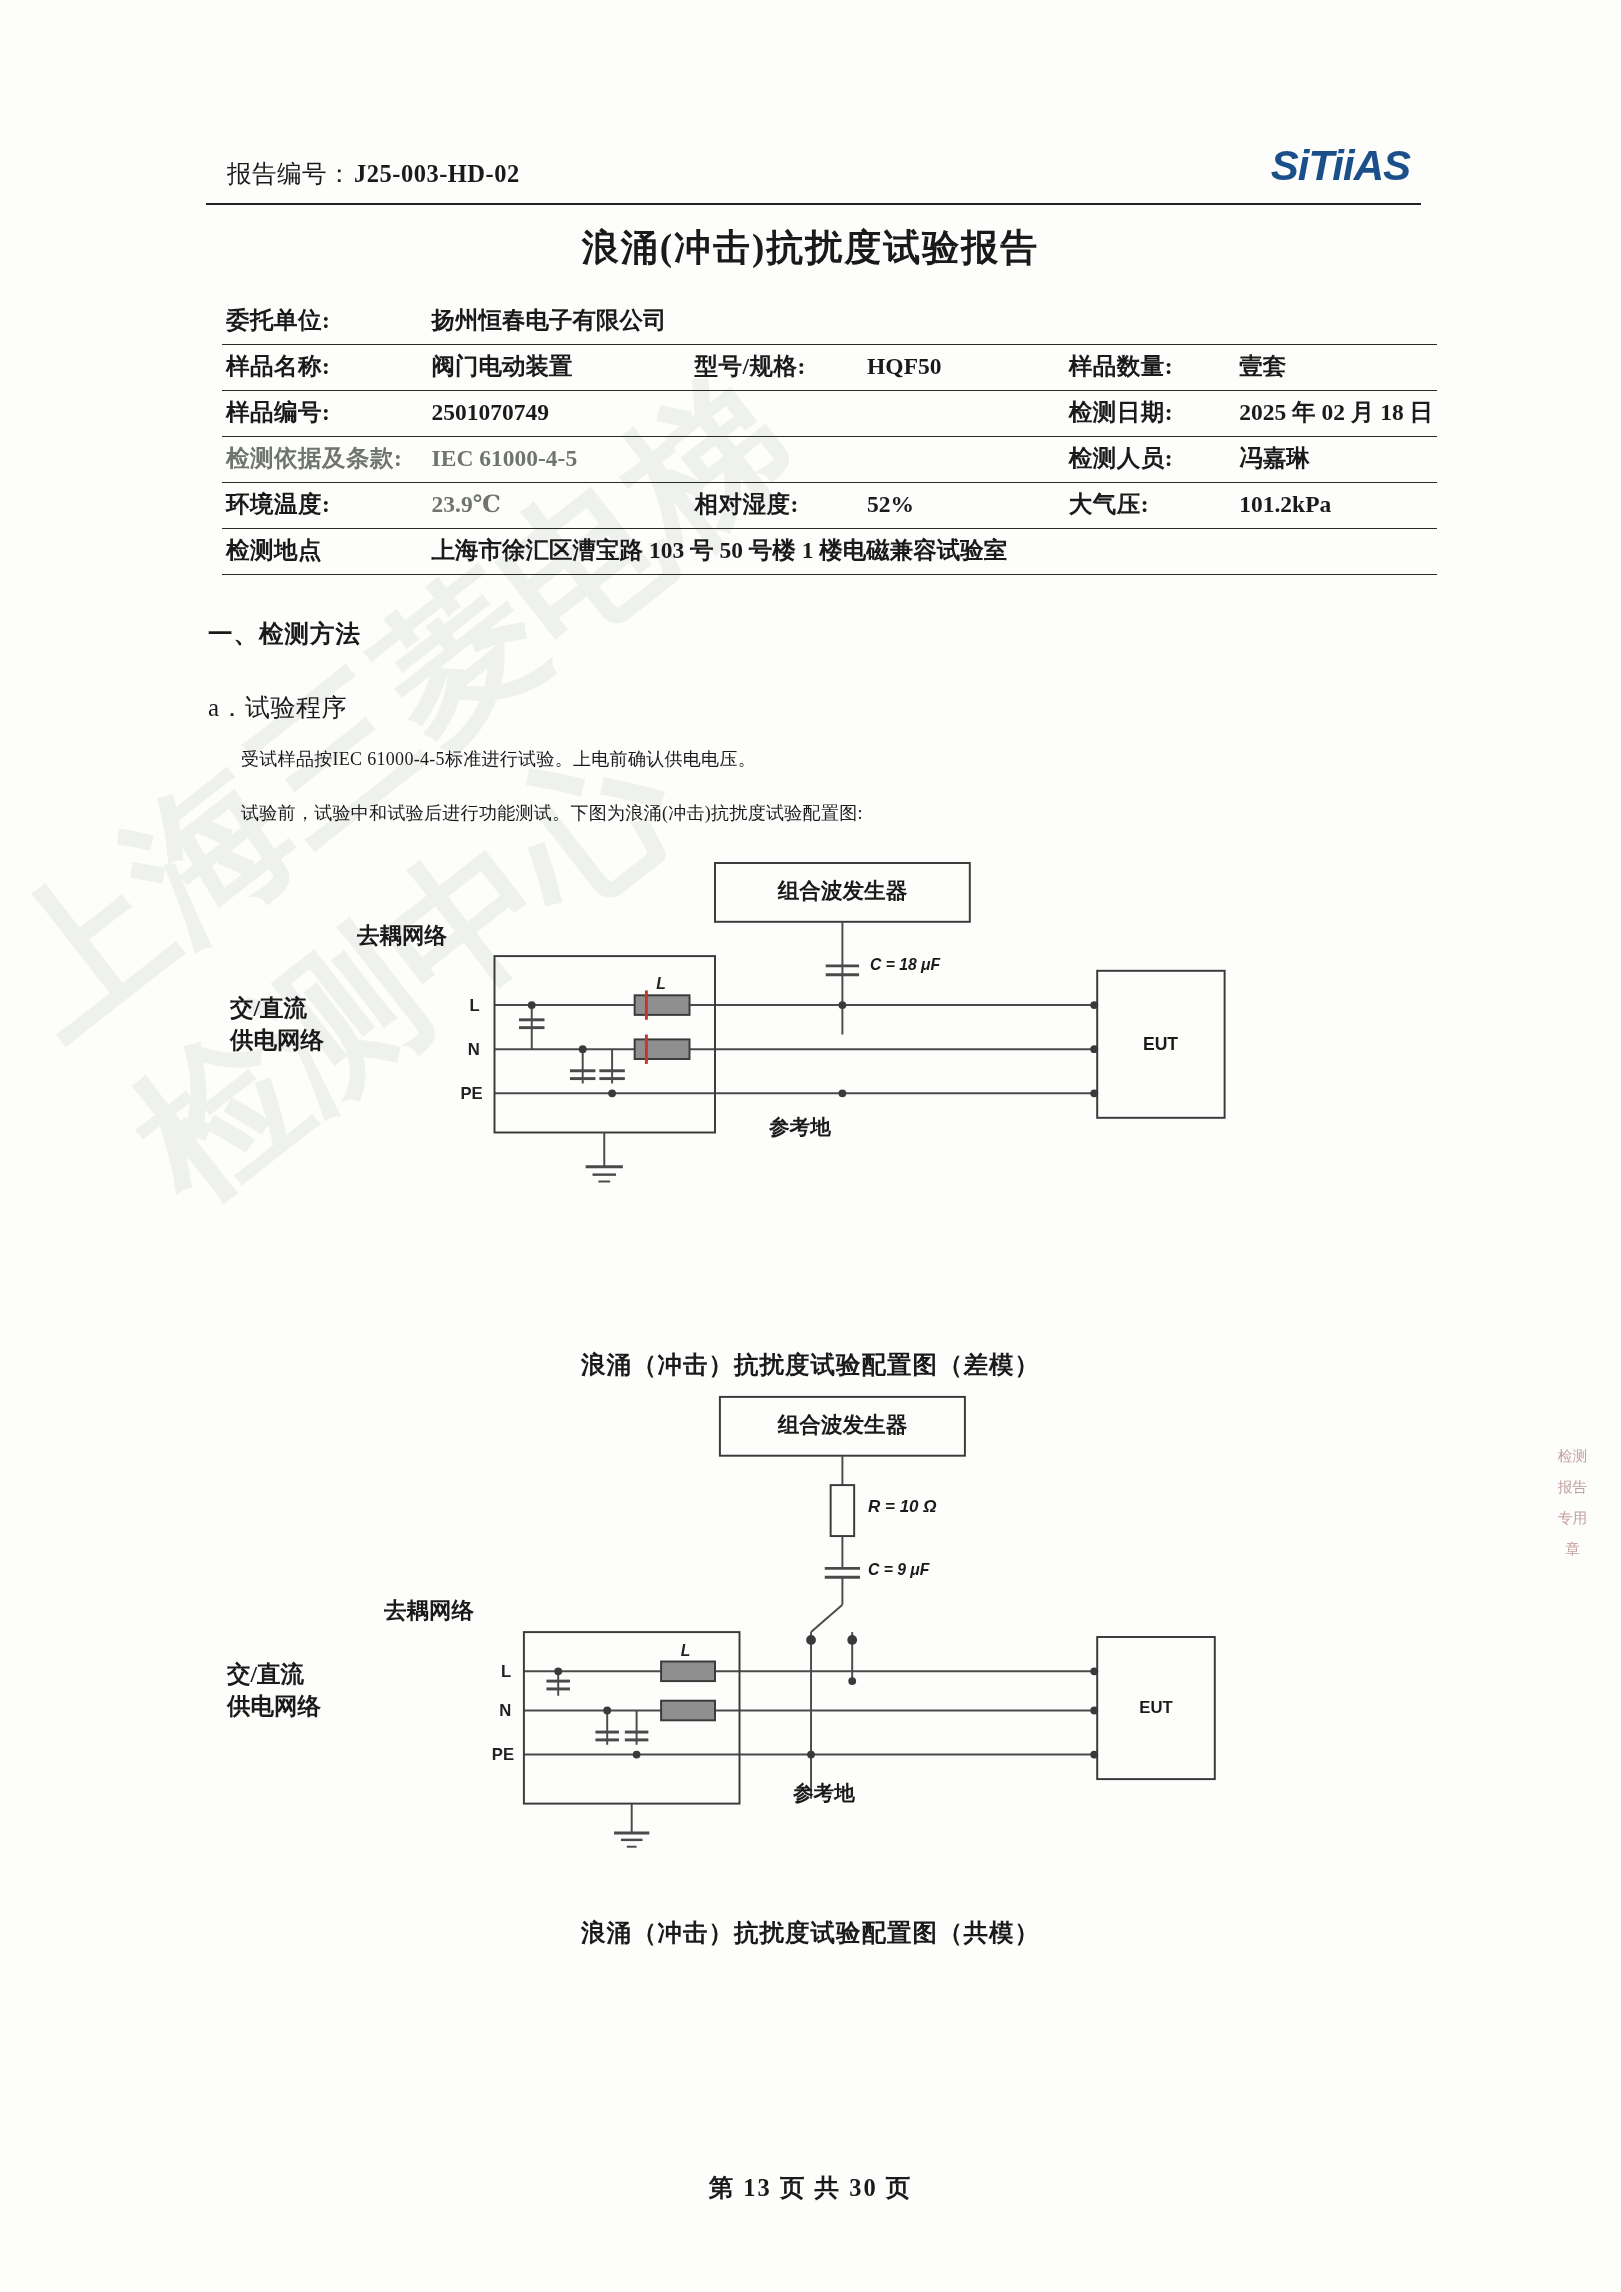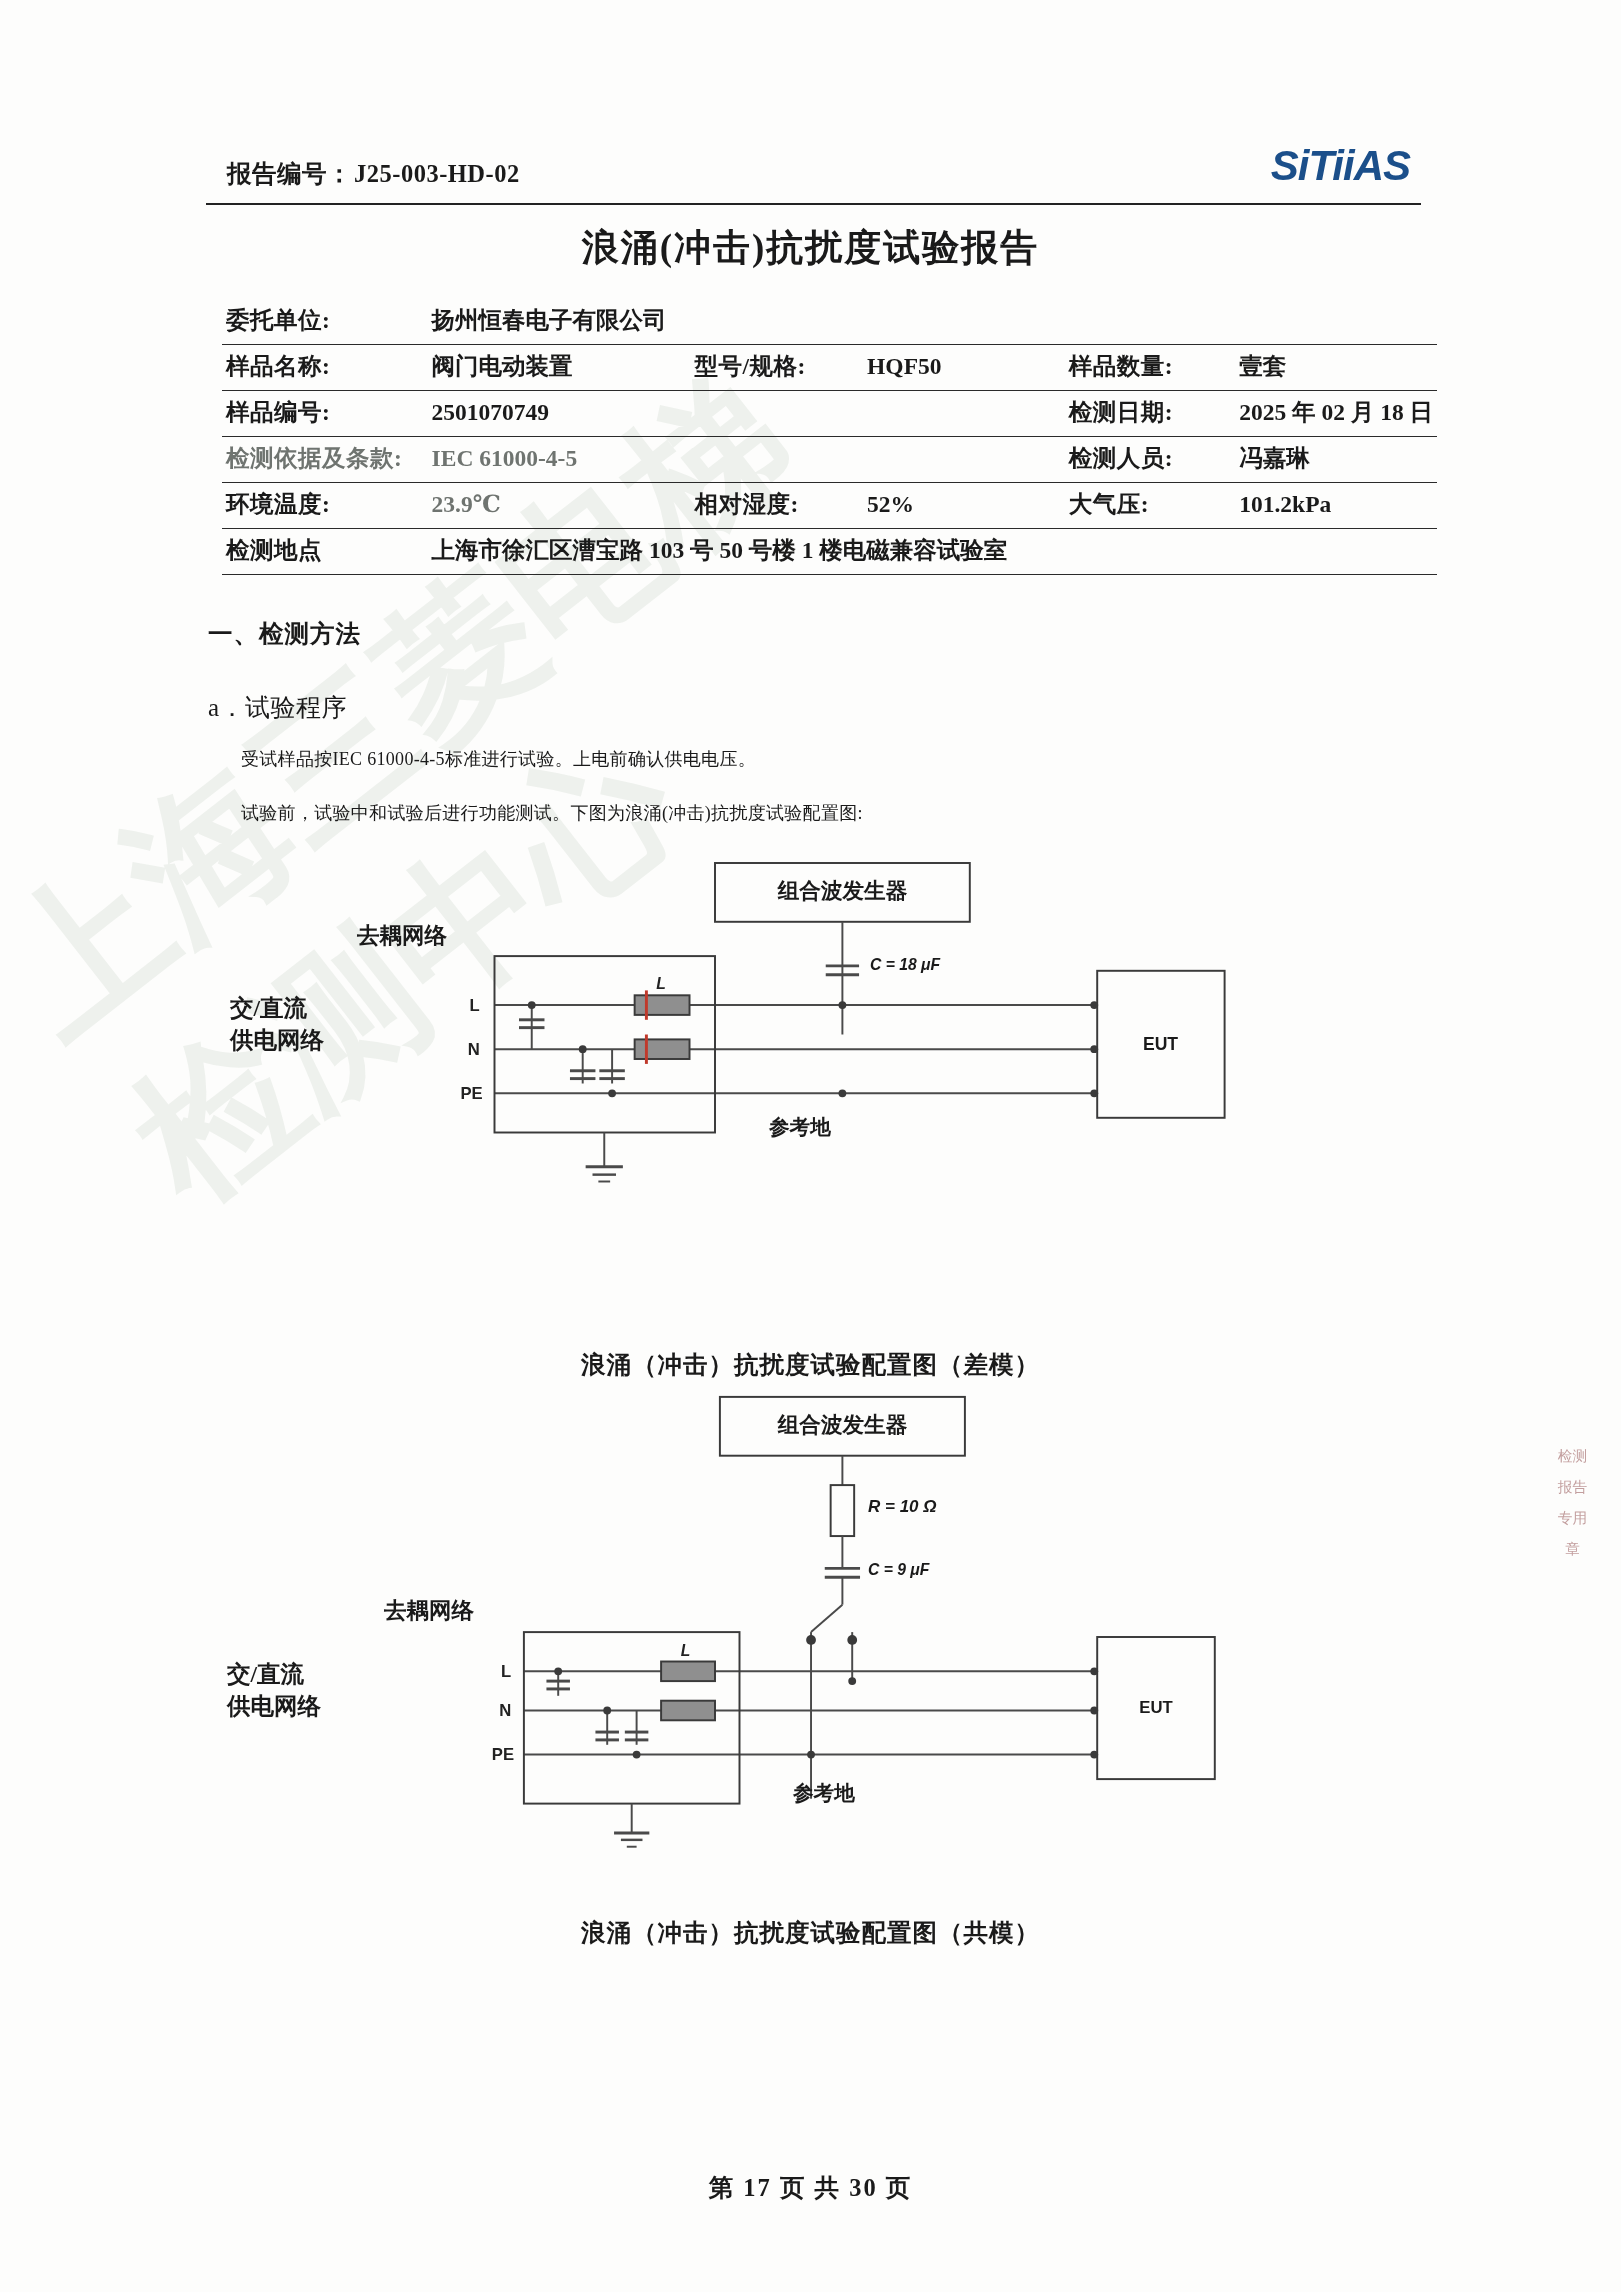--- a/index.html
+++ b/index.html
@@ -29,21 +29,21 @@
   
   .report-no {
     position: absolute;
     left: 227px;
     top: 157px;
     font-size: 24.5px;
     font-weight: bold;
     letter-spacing: 0.5px;
     white-space: nowrap;
   }
-  .report-no .label { font-weight: bold; }
+  .report-no .label { font-weight: normal; }
   .report-no .value { font-weight: bold; margin-left: 2px; }
 
   .logo {
     position: absolute;
     right: 211px;
     top: 142px;
     font-family: "Liberation Sans", sans-serif;
     font-size: 42px;
     font-weight: bold;
     font-style: italic;
@@ -397,17 +397,17 @@
 
       <div style="position:absolute; left:774px; top:250px; width:118px; height:142px; display:flex; align-items:center; justify-content:center; font-size:16.7px; font-weight:bold; font-family:'Liberation Sans',sans-serif;">EUT</div>
 
       <div style="position:absolute; left:470px; top:392px; font-size:20.6px; font-weight:bold;">参考地</div>
     </div>
 
     <div class="fig-caption" style="top:1916px">浪涌（冲击）抗扰度试验配置图（共模）</div>
 
     <div class="side-marks">检测报告专用章</div>
 
-    <div class="footer">第 17 页 共 30 页</div>
+    <div class="footer">第 13 页 共 30 页</div>
 
   </div>
 </div>
 
 
 </body></html>

